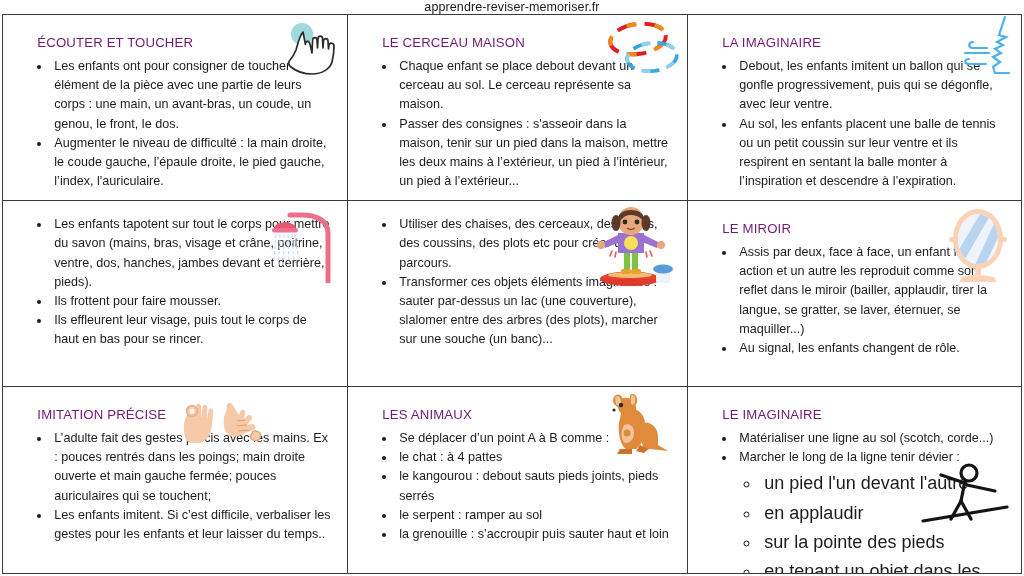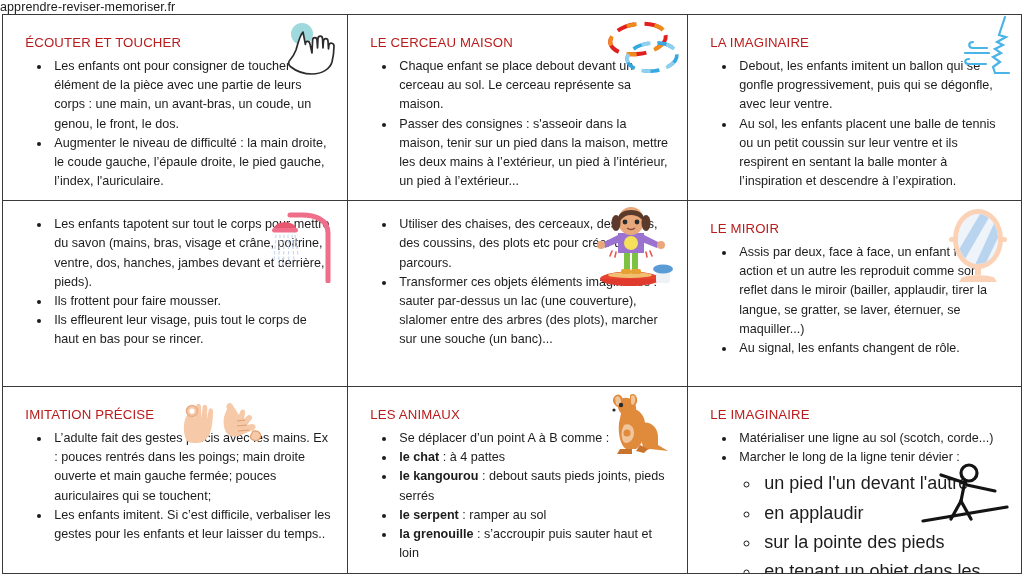--- a/index.html
+++ b/index.html
@@ -12,21 +12,21 @@
   #page {
     position: relative;
     width: 1024px; height: 576px;
     background: #ffffff;
     box-sizing: border-box;
   }
   .site-header {
     position: absolute;
     top: 0px; left: 0; right: 0;
     height: 15px;
-    text-align: left;
+    text-align: center;
     font-size: 12.5px;
     color: #1a1a1a;
     line-height: 15px;
     letter-spacing: 0.1px;
   }
   .grid {
     position: absolute;
     top: 15px; left: 3px;
     width: 1018px;
     height: 558px;
@@ -39,23 +39,23 @@
     position: relative;
     border: 1.4px solid #3a3a3a;
     margin: -0.7px;
     box-sizing: border-box;
     background: #fff;
     overflow: hidden;
     padding: 14px 14px 8px 22px;
   }
   .cell-title {
     font-size: 13.2px;
-    color: #b91c1c;
+    color: #701a75;
     letter-spacing: 0.15px;
-    margin: 6px 0 6px 0;
+    margin: 6px 0 6px 12px;
     line-height: 1.2;
     display: inline-block;
   }
   ul.lvl1 {
     margin: 0;
     padding-left: 26px;
     list-style: disc;
   }
   ul.lvl1 > li {
     font-size: 12.6px;
@@ -69,21 +69,21 @@
     margin: 2px 0 0 0;
     padding-left: 22px;
     list-style: circle;
   }
   ul.lvl2 > li {
     font-size: 18px;
     line-height: 1.62;
     color: #1c1c1c;
     padding-left: 3px;
   }
-  .b { font-weight: bold; text-align: right; }
+  .b { font-weight: normal; text-align: right; }
 
   
   .icon {
     position: absolute;
     pointer-events: none;
   }
 
   
   .ic-touch { top: 2px; right: 6px; width: 62px; height: 62px; }
   

